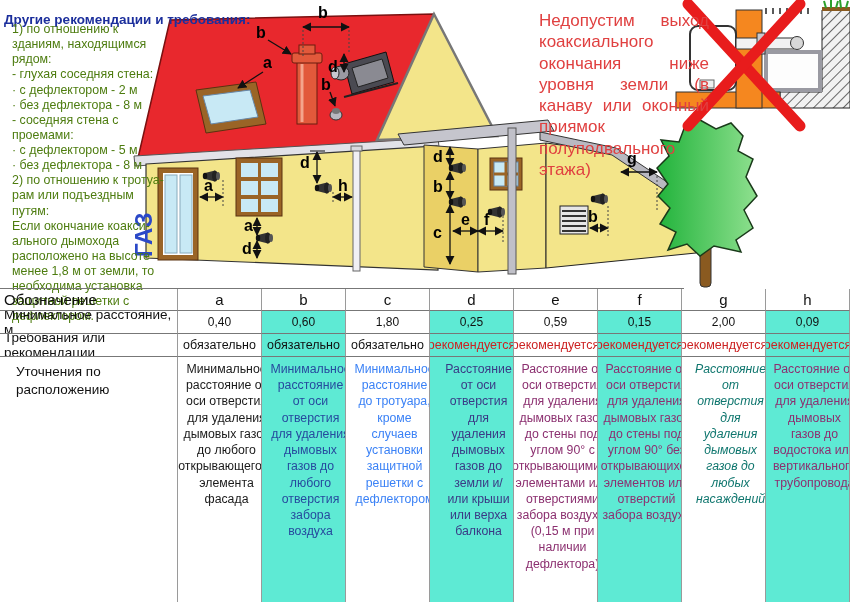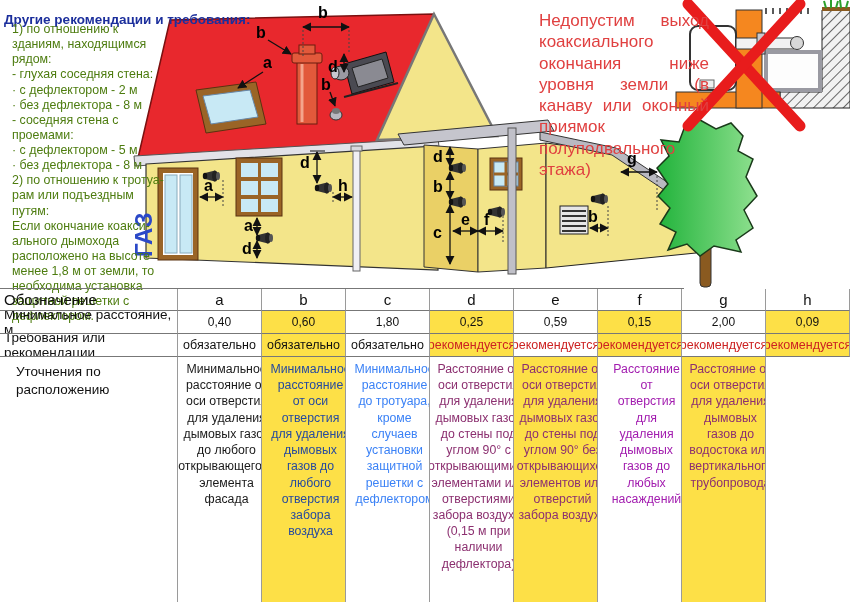--- a/index.html
+++ b/index.html
@@ -14,29 +14,29 @@
   .warning{position:absolute;left:539px;top:10px;width:170px;font-size:17px;line-height:1.25;color:#e04040;text-align:justify;}
 
   
   .tbl{position:absolute;left:0;top:288px;width:684px;height:314px;display:grid;
        grid-template-columns:178px repeat(8,84px);grid-template-rows:22px 23px 23px 246px;
        border-top:1px solid #777;}
   .cell{border-right:1px solid #9a9a9a;border-bottom:1px solid #777;
         display:flex;align-items:center;justify-content:center;
         font-size:12px;color:#111;overflow:hidden;}
   .cell.lbl{justify-content:flex-start;padding-left:4px;font-size:13.5px;}
-  .cell.ye{background:#fde047;}
+  .cell.ye{background:#5eead4;}
   .cell.hdr{font-size:15px;}
   .cell.req{font-size:12.5px;}
   .cell.req-red{color:#cc2222;}
   .cell.det{align-items:flex-start;justify-content:center;text-align:center;
             font-size:12.3px;line-height:1.32;padding:4px 2px 0 16px;border-bottom:none;}
   .cell.det.lbl{text-align:left;align-items:flex-start;padding-top:6px;font-size:13.5px;color:#111;}
   .dca{color:#1a1a1a;} .dcb{color:#264a9e;} .dcc{color:#3b82f6;} .dcd{color:#3a3a85;}
-  .dce{color:#8c3070;} .dcf{color:#8c3070;} .dcg{color:#a21caf;} .dch{color:#8c3070;}
+  .dce{color:#8c3070;} .dcf{color:#8c3070;} .dcg{color:#0f766e;font-style:italic;} .dch{color:#8c3070;}
 
   
   .dim{stroke:#111;stroke-width:1.3;marker-start:url(#ar);marker-end:url(#ar);}
   .ptr{stroke:#111;stroke-width:1.3;marker-end:url(#ar);fill:none;}
   .dot{stroke:#444;stroke-width:1;stroke-dasharray:2 2;}
   .tick{stroke:#111;stroke-width:1;}
   .dlb{font:bold 16px "Liberation Sans",sans-serif;fill:#000;}
 </style>
 </head>
 <body>
@@ -296,18 +296,19 @@
     <div class="cell req ye req-red">рекомендуется</div>
     <div class="cell req req-red">рекомендуется</div>
     <div class="cell req ye req-red">рекомендуется</div>
     <div class="cell req req-red">рекомендуется</div>
     <div class="cell req ye req-red">рекомендуется</div>
 
     <div class="cell det lbl">Уточнения по расположению</div>
     <div class="cell det dca">Минимальное расстояние от оси отверстия для удаления дымовых газов до любого открывающегося элемента фасада</div>
     <div class="cell det dcb ye">Минимальное расстояние от оси отверстия для удаления дымовых газов до любого отверстия забора воздуха</div>
     <div class="cell det dcc">Минимальное расстояние до тротуара, кроме случаев установки защитной решетки с дефлектором</div>
+    <div class="cell det dcd ye">Расстояние от оси отверстия для удаления дымовых газов до земли и/или крыши или верха балкона</div>
     <div class="cell det dce">Расстояние от оси отверстия для удаления дымовых газов до стены под углом 90° с открывающимися элементами или отверстиями забора воздуха; (0,15 м при наличии дефлектора)</div>
     <div class="cell det dcf ye">Расстояние от оси отверстия для удаления дымовых газов до стены под углом 90° без открывающихся элементов или отверстий забора воздуха</div>
     <div class="cell det dcg">Расстояние от отверстия для удаления дымовых газов до любых насаждений</div>
     <div class="cell det dch ye">Расстояние от оси отверстия для удаления дымовых газов до водостока или вертикального трубопровода</div>
   </div>
 </div>
 
 </body></html>

